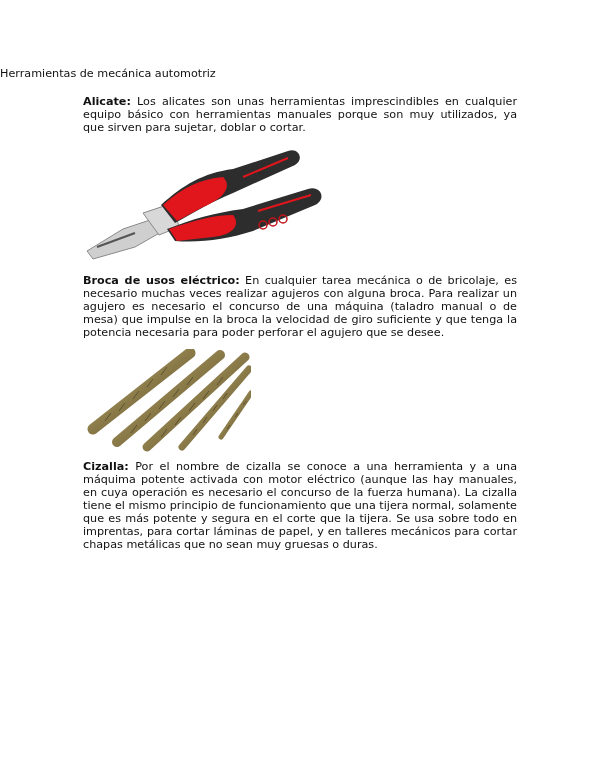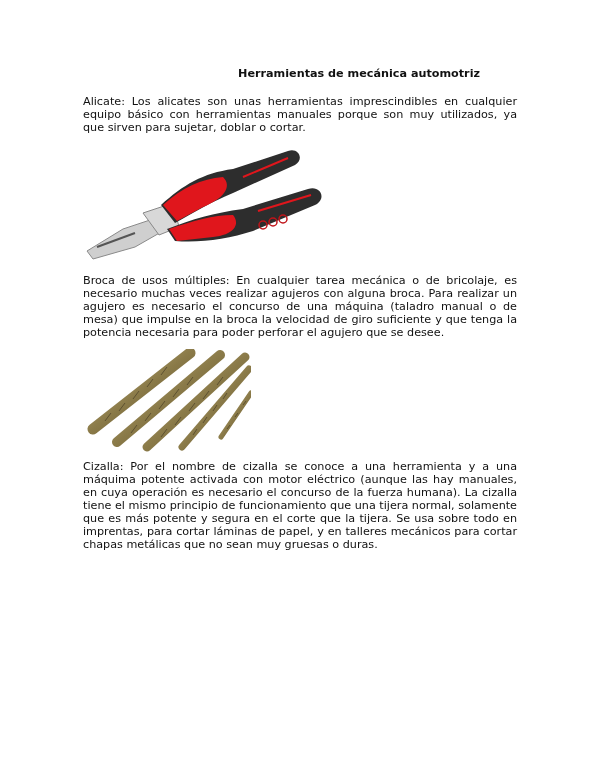--- a/index.html
+++ b/index.html
@@ -1,23 +1,23 @@
 <!DOCTYPE html>
 <html><head>
   <meta charset="utf-8">
   <style>
     html, body { margin: 0; padding: 0; background: #ffffff; }
     body { width: 600px; height: 776px; position: relative; overflow: hidden;
            font-family: "DejaVu Sans", sans-serif; color: #111; }
     .page { position: absolute; left: 0; top: 0; width: 600px; height: 776px; background: #fff; }
-    .title { position: absolute; top: 67px; left: 0; width: 480px; text-align: right;
-             font-weight: bold; font-size: 11.2px; line-height: 14px; }
+    .title { position: absolute; top: 67px; left: 0; width: 480px; text-align: left;
+             font-weight: normal; font-size: 11.2px; line-height: 14px; }
     .para { position: absolute; left: 83px; width: 434px; font-size: 11.2px; line-height: 13px;
             text-align: justify; text-align-last: left; }
-    .para b { font-weight: normal; }
+    .para b { font-weight: bold; }
     #p1 { top: 95px; }
     #p2 { top: 274px; }
     #p3 { top: 460px; }
     .img { position: absolute; }
     #img-pliers { left: 83px; top: 143px; width: 248px; height: 122px; }
     #img-drills { left: 85px; top: 349px; width: 166px; height: 108px; }
   </style>
 </head>
 <body>
 
@@ -42,21 +42,21 @@
       <path d="M84,86 C110,76 130,70 160,66 L225,46 C238,42 244,56 232,62 L170,88 C145,96 118,100 92,98 Z" fill="#2d2d2d"></path>
       <path d="M86,86 C110,78 130,72 150,72 C158,82 150,92 130,94 L94,98 Z" fill="#e0161c"></path>
       <path d="M175,68 L228,52" stroke="#e0161c" stroke-width="2"></path>
       <circle cx="180" cy="82" r="4" fill="none" stroke="#c0141a" stroke-width="1.5"></circle>
       <circle cx="190" cy="79" r="4" fill="none" stroke="#c0141a" stroke-width="1.5"></circle>
       <circle cx="200" cy="76" r="4" fill="none" stroke="#c0141a" stroke-width="1.5"></circle>
     </svg>
   </div>
 
   <div class="para" id="p2">
-    <b>Broca de usos múltiples:</b><span> En cualquier tarea mecánica o de bricolaje, es necesario muchas veces realizar agujeros con alguna broca. Para realizar un agujero es necesario el concurso de una máquina (taladro manual o de mesa) que impulse en la broca la velocidad de giro suficiente y que tenga la potencia necesaria para poder perforar el agujero que se desee.</span>
+    <b>Broca de usos eléctrico:</b><span> En cualquier tarea mecánica o de bricolaje, es necesario muchas veces realizar agujeros con alguna broca. Para realizar un agujero es necesario el concurso de una máquina (taladro manual o de mesa) que impulse en la broca la velocidad de giro suficiente y que tenga la potencia necesaria para poder perforar el agujero que se desee.</span>
   </div>
 
   <div class="img" id="img-drills">
     <svg width="166" height="108" viewBox="0 0 166 108">
       <defs>
         <linearGradient id="gold" x1="0" y1="0" x2="1" y2="1">
           <stop offset="0" stop-color="#c9b98a"></stop>
           <stop offset="0.5" stop-color="#8a7a48"></stop>
           <stop offset="1" stop-color="#5a4e2c"></stop>
         </linearGradient>

